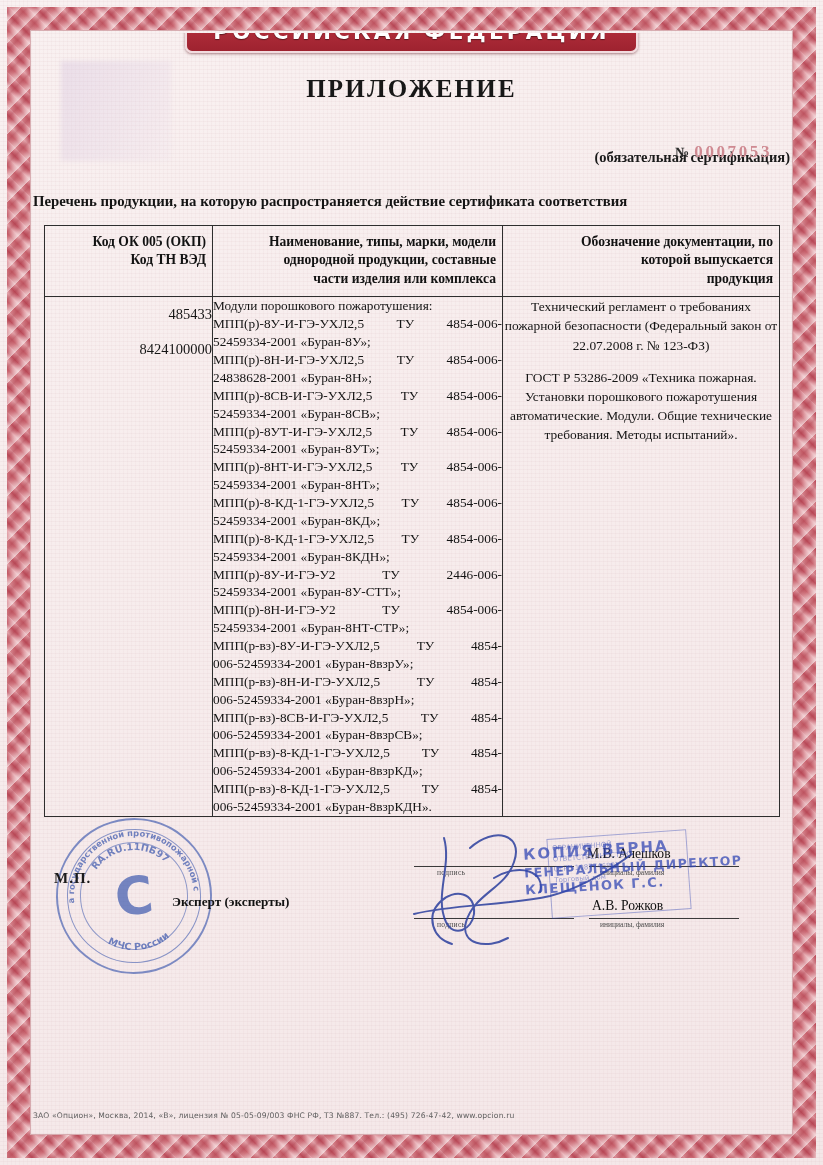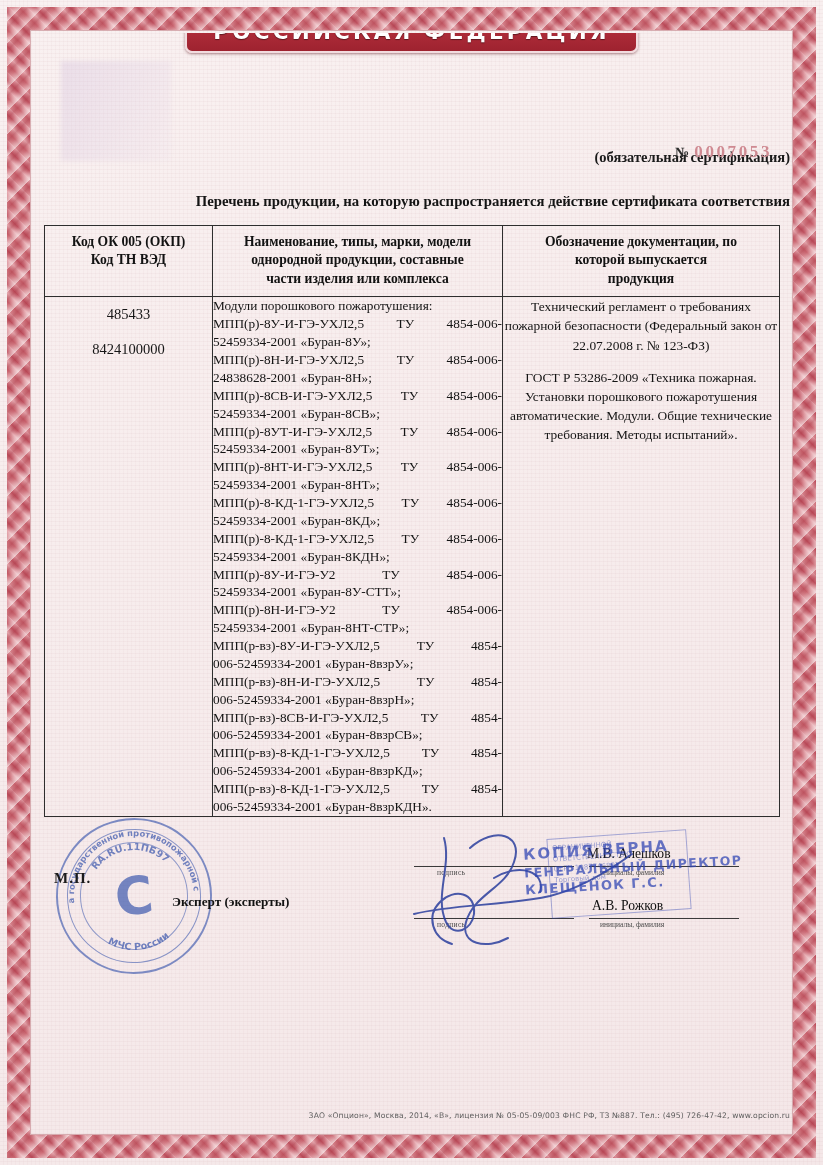--- a/index.html
+++ b/index.html
@@ -77,45 +77,45 @@
     position:absolute;left:0;right:0;top:116px;text-align:right;
     font-size:14.5px;font-weight:bold;color:#1a1a1a;
   }
   .blankno{
     position:absolute;right:18px;top:109px;
     font-size:17px;color:#cf8a92;letter-spacing:2.6px;font-weight:bold;
   }
   .blankno .s{color:#2b2b2b;font-size:14px;letter-spacing:0;margin-right:5px;}
 
   .h-list{
-    position:absolute;left:16px;right:0;top:160px;text-align:right;
+    position:absolute;left:0;right:0;top:160px;text-align:left;
     font-size:14.8px;font-weight:bold;color:#141414;
   }
 
   
   table.t{
     position:absolute;left:11px;top:192px;width:735px;
     border-collapse:collapse;
     table-layout:fixed;
   }
   table.t th, table.t td{
     border:1.4px solid #2e2e2e;
     vertical-align:top;
     padding:0;
   }
   table.t th{
-    text-align:center;font-size:13.6px;font-weight:bold;color:#121212;
+    text-align:right;font-size:13.6px;font-weight:bold;color:#121212;
     padding:7px 6px 8px;line-height:1.36;
   }
   .c1{width:168px;}
   .c2{width:290px;}
   .c3{width:277px;}
 
   td.codes{
-    text-align:center;font-size:14.5px;color:#161616;
+    text-align:right;font-size:14.5px;color:#161616;
     padding-top:215px;line-height:2.35;
   }
   td.prod{
     padding:6px 7px 7px 8px;
     font-size:13.3px;line-height:1.345;
     color:#141414;
     text-align:justify;
     text-justify:inter-word;
   }
   td.prod .ln{display:block;white-space:nowrap;}
@@ -204,21 +204,21 @@
     position:absolute;left:505px;top:6px;width:130px;height:70px;
     border:1.4px solid rgba(48,70,180,.55);
     font-family:"DejaVu Sans",sans-serif;font-size:7px;
     color:rgba(48,70,180,.65);
     transform:rotate(-4deg);
     padding:4px;line-height:1.5;opacity:.75;
   }
 
   
   .footer{
-    position:absolute;left:0;right:0;bottom:12px;text-align:right;
+    position:absolute;left:0;right:0;bottom:12px;text-align:left;
     font-family:"DejaVu Sans",sans-serif;
     font-size:7.6px;color:#5e5e5e;letter-spacing:.15px;
   }
 </style>
 </head>
 <body>
 
 <div class="sheet">
   <div class="border-band"></div>
   <div class="border-band2"></div>
@@ -226,20 +226,21 @@
 
   <div class="page">
     <div class="wm"></div>
 
     <div class="banner-wrap">
       <div class="banner">
         <span>РОССИЙСКАЯ ФЕДЕРАЦИЯ</span>
       </div>
     </div>
 
+    <div class="h-title">ПРИЛОЖЕНИЕ</div>
 
 
     <div class="h-note">(обязательная сертификация)</div>
 
     <div class="blankno">
       <span class="s">№</span><span>0007053</span>
     </div>
 
     <div class="h-list">Перечень продукции, на которую распространяется действие сертификата соответствия</div>
 
@@ -283,21 +284,21 @@
                 <span class="jf">МПП(р)-8СВ-И-ГЭ-УХЛ2,5  ТУ  4854-006-</span>
                 <span class="ln">52459334-2001 «Буран-8СВ»;</span>
                 <span class="jf">МПП(р)-8УТ-И-ГЭ-УХЛ2,5  ТУ  4854-006-</span>
                 <span class="ln">52459334-2001 «Буран-8УТ»;</span>
                 <span class="jf">МПП(р)-8НТ-И-ГЭ-УХЛ2,5  ТУ  4854-006-</span>
                 <span class="ln">52459334-2001 «Буран-8НТ»;</span>
                 <span class="jf">МПП(р)-8-КД-1-ГЭ-УХЛ2,5 ТУ 4854-006-</span>
                 <span class="ln">52459334-2001 «Буран-8КД»;</span>
                 <span class="jf">МПП(р)-8-КД-1-ГЭ-УХЛ2,5 ТУ 4854-006-</span>
                 <span class="ln">52459334-2001 «Буран-8КДН»;</span>
-                <span class="jf">МПП(р)-8У-И-ГЭ-У2        ТУ        4854-006-</span>
+                <span class="jf">МПП(р)-8У-И-ГЭ-У2        ТУ        2446-006-</span>
                 <span class="ln">52459334-2001 «Буран-8У-СТТ»;</span>
                 <span class="jf">МПП(р)-8Н-И-ГЭ-У2        ТУ        4854-006-</span>
                 <span class="ln">52459334-2001 «Буран-8НТ-СТР»;</span>
                 <span class="jf">МПП(р-вз)-8У-И-ГЭ-УХЛ2,5   ТУ    4854-</span>
                 <span class="ln">006-52459334-2001 «Буран-8взрУ»;</span>
                 <span class="jf">МПП(р-вз)-8Н-И-ГЭ-УХЛ2,5   ТУ    4854-</span>
                 <span class="ln">006-52459334-2001 «Буран-8взрН»;</span>
                 <span class="jf">МПП(р-вз)-8СВ-И-ГЭ-УХЛ2,5  ТУ   4854-</span>
                 <span class="ln">006-52459334-2001 «Буран-8взрСВ»;</span>
                 <span class="jf">МПП(р-вз)-8-КД-1-ГЭ-УХЛ2,5  ТУ   4854-</span>

